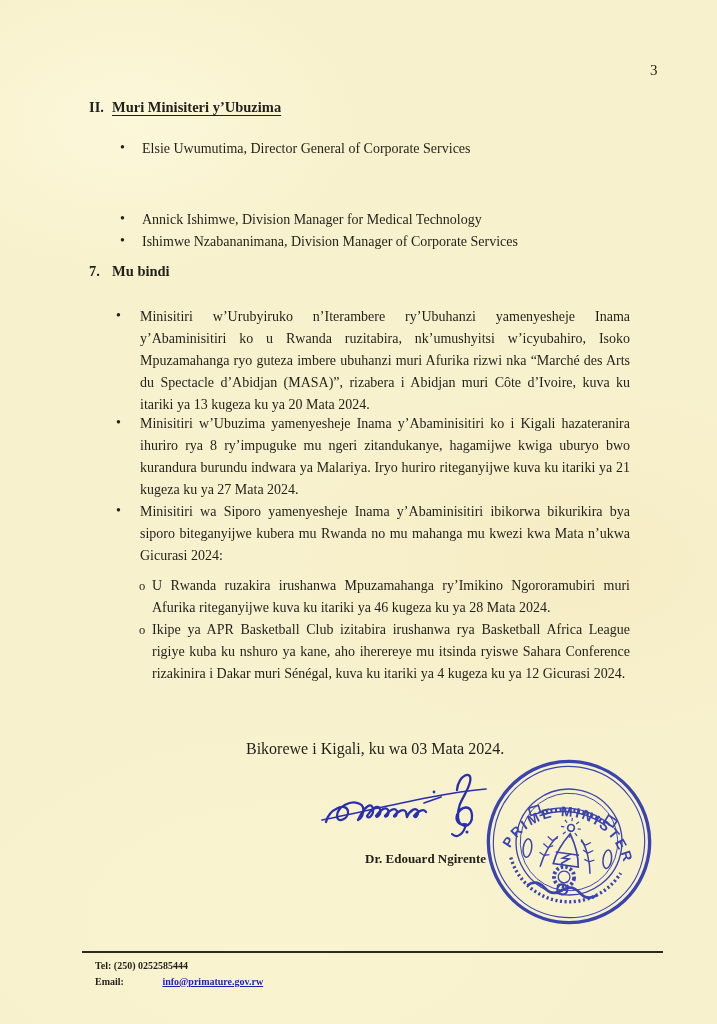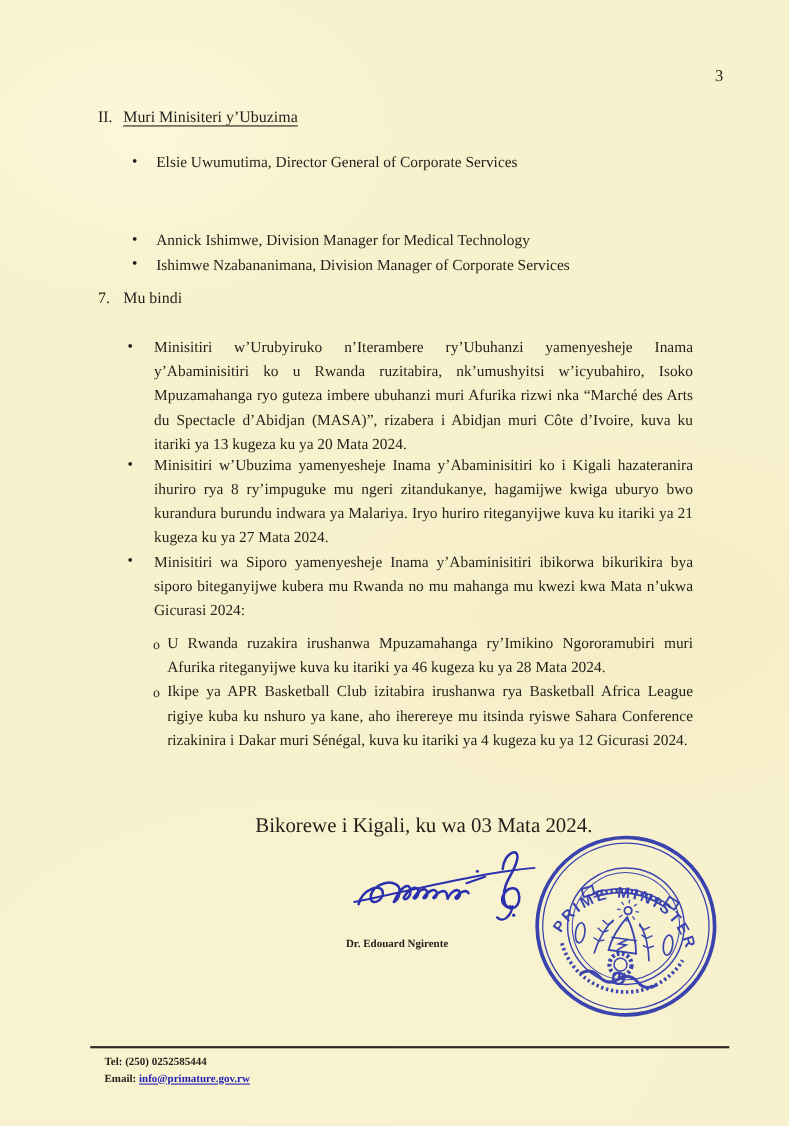--- a/index.html
+++ b/index.html
@@ -14,60 +14,60 @@
     background:
       radial-gradient(ellipse 340px 220px at 18% 12%, rgba(255,252,228,.55), rgba(255,252,228,0) 70%),
       radial-gradient(ellipse 420px 260px at 80% 55%, rgba(240,228,180,.35), rgba(240,228,180,0) 70%),
       radial-gradient(ellipse 500px 300px at 40% 90%, rgba(252,246,210,.5), rgba(252,246,210,0) 70%),
       #f8f1cd;
   }
   .abs{ position:absolute; }
   .page-number{ position:absolute; top:62px; left:650px; font-size:15px; }
 
   
-  .heading{ font-size:14.5px; white-space:nowrap; }
+  .heading{ font-size:14.5px; white-space:nowrap;font-weight:bold; }
   .numeral{ display:inline-block; min-width:23px; }
   .h-underline{ text-decoration:underline; text-underline-offset:3px; text-decoration-thickness:1px; }
 
   
   .person-rows{ position:absolute; left:120px; width:520px; font-size:14px; line-height:21.5px; }
   .person-row{ position:relative; padding-left:22px; white-space:nowrap; }
   .p-marker{ position:absolute; left:0; top:-1px; }
   .person-row b{ font-weight:normal; }
 
   
   .bullet-block{ position:absolute; left:116px; width:514px; font-size:14px; line-height:22px; }
   .b-marker{ position:absolute; left:0; top:-1px; }
   .b-text{ margin-left:24px; text-align:justify; }
 
   .sub-block{ position:absolute; left:139px; width:491px; font-size:14px; line-height:22px; }
   .sub-item{ position:relative; }
   .s-marker{ position:absolute; left:0; top:0; font-size:12.5px; }
   .s-text{ margin-left:13px; text-align:justify; }
 
-  .dateline{ position:absolute; top:740px; left:232px; font-size:19px; }
-
-  .signer{ position:absolute; top:850px; left:236px; width:250px; text-align:center;
-           font-weight:bold; font-size:10px; line-height:18.5px; }
+  .dateline{ position:absolute; top:740px; left:246px; font-size:16px; }
+
+  .signer{ position:absolute; top:850px; left:236px; width:250px; text-align:right;
+           font-weight:bold; font-size:13px; line-height:18.5px; }
 
   .signature{ position:absolute; top:766px; left:316px; width:175px; height:80px; }
   .signature svg{ width:100%; height:100%; }
 
   .stamp{ position:absolute; top:758px; left:485px; width:168px; height:168px;
           transform:rotate(8deg); opacity:.92; }
   .stamp svg{ width:100%; height:100%; }
   .stamp-text{ font-family:"Liberation Sans", sans-serif; font-weight:bold;
                font-size:16.5px; letter-spacing:3px; }
 
   
   .footer-rule{ position:absolute; top:951px; left:82px; width:581px; height:2.4px; background:#2c2a22; }
   .footer-col{ position:absolute; top:958px; font-size:10px; font-weight:bold; line-height:15.5px; }
   .footer-col.left{ left:95px; }
   .footer-col.right{ left:462px; }
-  .footer-col a{ color:#1f1fb8; text-decoration:underline; cursor:pointer; }
+  .footer-col a{ color:#1f1fb8; text-decoration:underline; cursor:pointer;margin-left:36px; }
 </style>
 </head>
 <body>
 
 <div class="page">
 
   <div class="page-number">3</div>
 
   <div class="abs heading" style="top:99px; left:89px;">
     <span class="numeral">II.</span><span class="h-underline">Muri Minisiteri y’Ubuzima</span>

